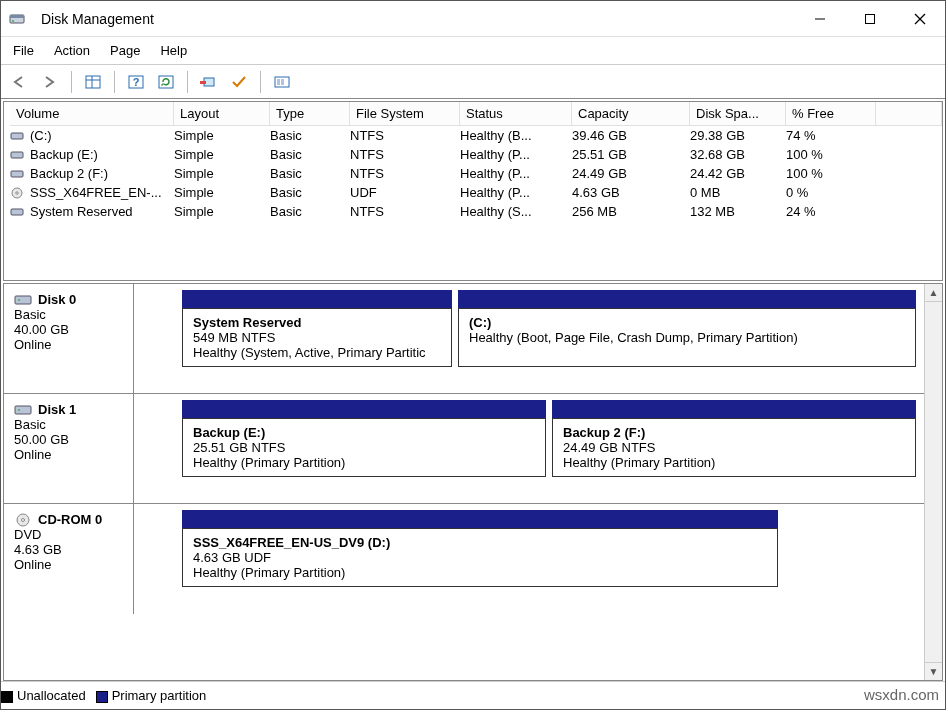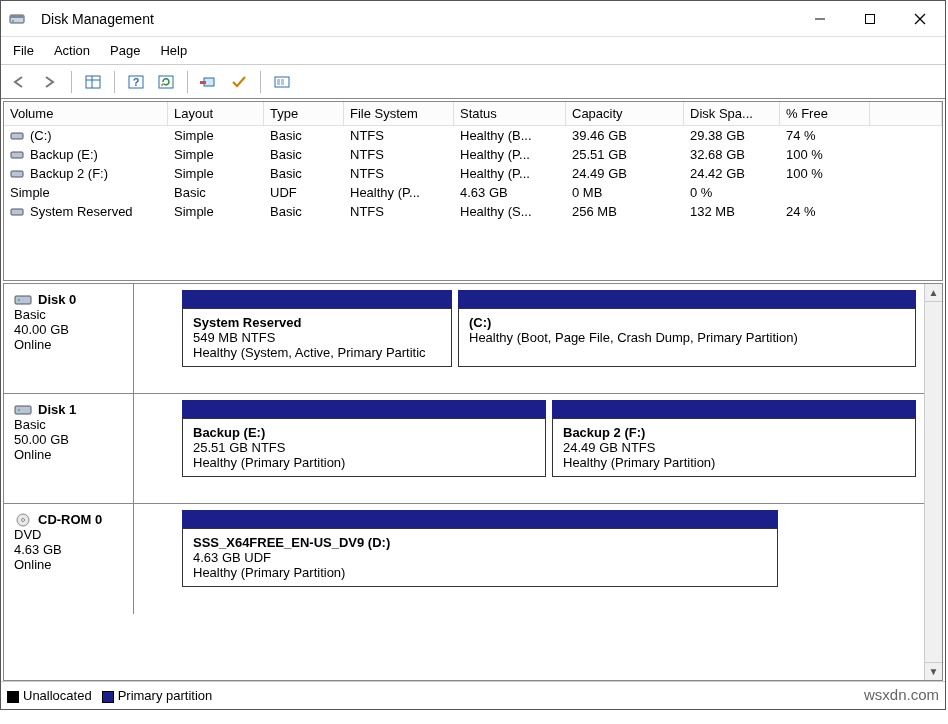--- a/index.html
+++ b/index.html
@@ -15,21 +15,21 @@
   .win-btn svg { pointer-events:none; }
   
   .menubar { height:28px; display:flex; align-items:center; gap:20px; padding-left:12px; border-bottom:1px solid #ccc; font-size:13px; }
   .menubar span { cursor:default; }
   
   .toolbar { height:34px; display:flex; align-items:center; gap:4px; padding-left:6px; border-bottom:1px solid #888; }
   .tb-sep { width:1px; height:22px; background:#bbb; margin:0 4px; }
   .tb-btn { width:26px; height:26px; display:flex; align-items:center; justify-content:center; border:1px solid transparent; }
   
   .vol-area { border:1px solid #888; margin:2px 2px 0 2px; background:#fff; height:180px; overflow:hidden; }
-  .vol-header { display:grid; grid-template-columns:164px 96px 80px 110px 112px 118px 96px 90px 1fr; background:#f97316; border-bottom:1px solid #e0e0e0; }
+  .vol-header { display:grid; grid-template-columns:164px 96px 80px 110px 112px 118px 96px 90px 1fr; background:#f97316; border-bottom:1px solid #e0e0e0;margin-left:6px; }
   .vol-header div { padding:4px 6px; border-right:1px solid #e0e0e0; font-weight:400; color:#000; font-size:13px; white-space:nowrap; background:#fcfcfc; }
   .vol-rows { }
   .vol-row { display:grid; grid-template-columns:164px 96px 80px 110px 112px 118px 96px 90px 1fr; }
   .vol-row div { padding:2px 6px; white-space:nowrap; overflow:hidden; font-size:13px; }
   .vol-row .vol-name { display:flex; align-items:center; gap:6px; }
   .vicon { width:14px; height:12px; flex:0 0 auto; }
   
   .gfx-wrap { flex:1; display:flex; margin:2px 2px 0 2px; border:1px solid #888; overflow:hidden; }
   .gfx-scroll { flex:1; overflow:hidden; }
   .scrollbar { width:18px; background:#f0f0f0; border-left:1px solid #ccc; position:relative; }
@@ -39,21 +39,21 @@
   .disk-row { display:flex; border-bottom:1px solid #888; min-height:110px;gap:40px; }
   .disk-left { width:130px; flex:0 0 130px; padding:8px 6px 6px 10px; border-right:1px solid #888; background:#fff; }
   .disk-left .icon-line { display:flex; align-items:center; gap:6px; font-weight:700; }
   .disk-left .dicon { width:18px; height:14px; }
   .disk-right { flex:1; display:flex; flex-direction:column; padding:6px 8px 10px 8px; gap:0; }
   .blue-bar { height:18px; background:#1a1f8a; }
   .part-row { display:flex; gap:6px; }
   .partition { border:1px solid #333; flex:1; padding:6px 10px; background:#fff; }
   .partition .pname { font-weight:700; }
   
-  .legend { height:28px; display:flex; align-items:center; gap:10px; padding-left:6px; border-top:1px solid #ccc; font-size:13px; }
+  .legend { height:28px; display:flex; align-items:center; gap:10px; padding-left:0; border-top:1px solid #ccc; font-size:13px; }
   .sw { width:12px; height:12px; display:inline-block; margin-right:4px; vertical-align:middle; border:1px solid #000; }
   .sw.black { background:#000; }
   .sw.navy { background:#1a1f8a; }
   .footer-mark { position:absolute; right:6px; bottom:6px; font-size:15px; color:#666; }
 </style>
 </head>
 <body>
 
 <div class="window">
 
@@ -203,20 +203,27 @@
           <div>Simple</div>
           <div>Basic</div>
           <div>NTFS</div>
           <div>Healthy (P...</div>
           <div>24.49 GB</div>
           <div>24.42 GB</div>
           <div>100 %</div>
           <div></div>
         </div>
         <div class="vol-row">
+          <div class="vol-name">
+            <svg class="vicon" viewBox="0 0 14 12">
+              <circle cx="7" cy="6" r="5" fill="#e8e8e8" stroke="#888"></circle>
+              <circle cx="7" cy="6" r="1.2" fill="#fff" stroke="#888"></circle>
+            </svg>
+            <span>SSS_X64FREE_EN-...</span>
+          </div>
           <div>Simple</div>
           <div>Basic</div>
           <div>UDF</div>
           <div>Healthy (P...</div>
           <div>4.63 GB</div>
           <div>0 MB</div>
           <div>0 %</div>
           <div></div>
         </div>
         <div class="vol-row">

